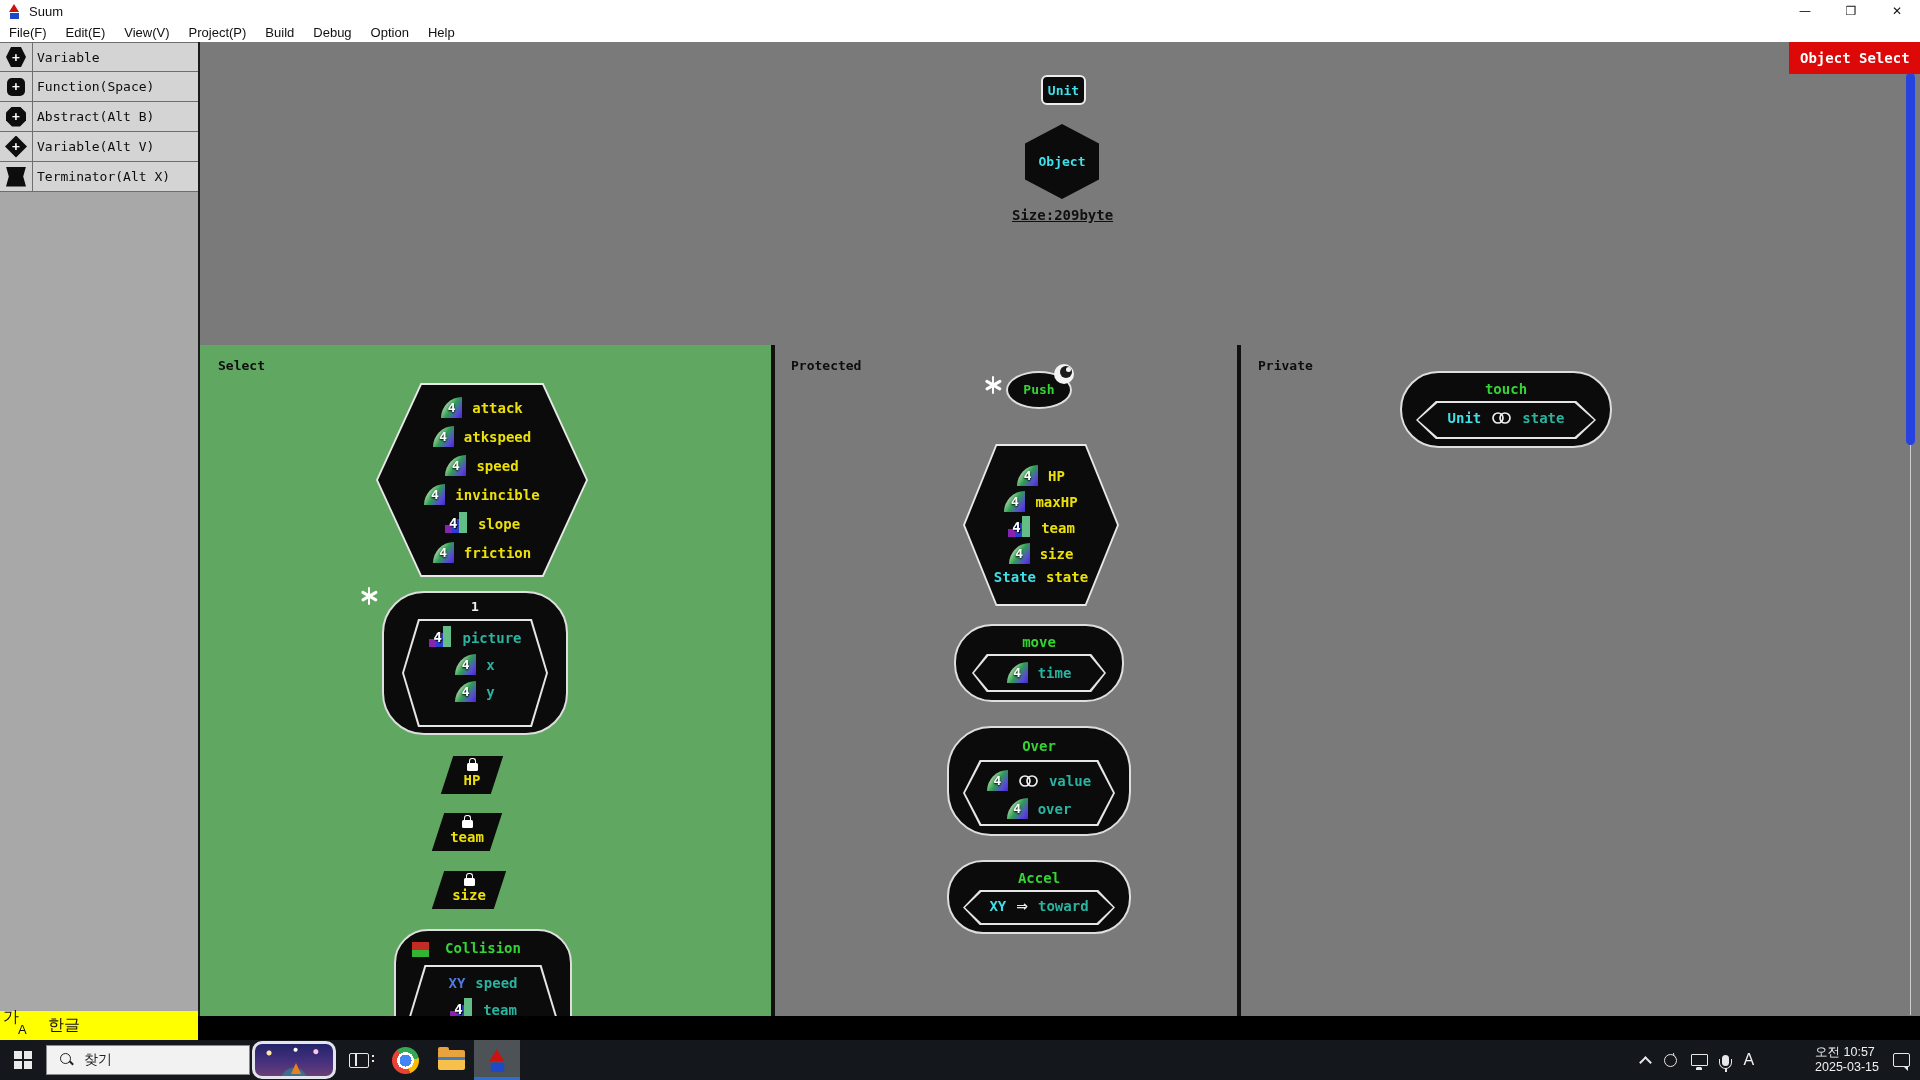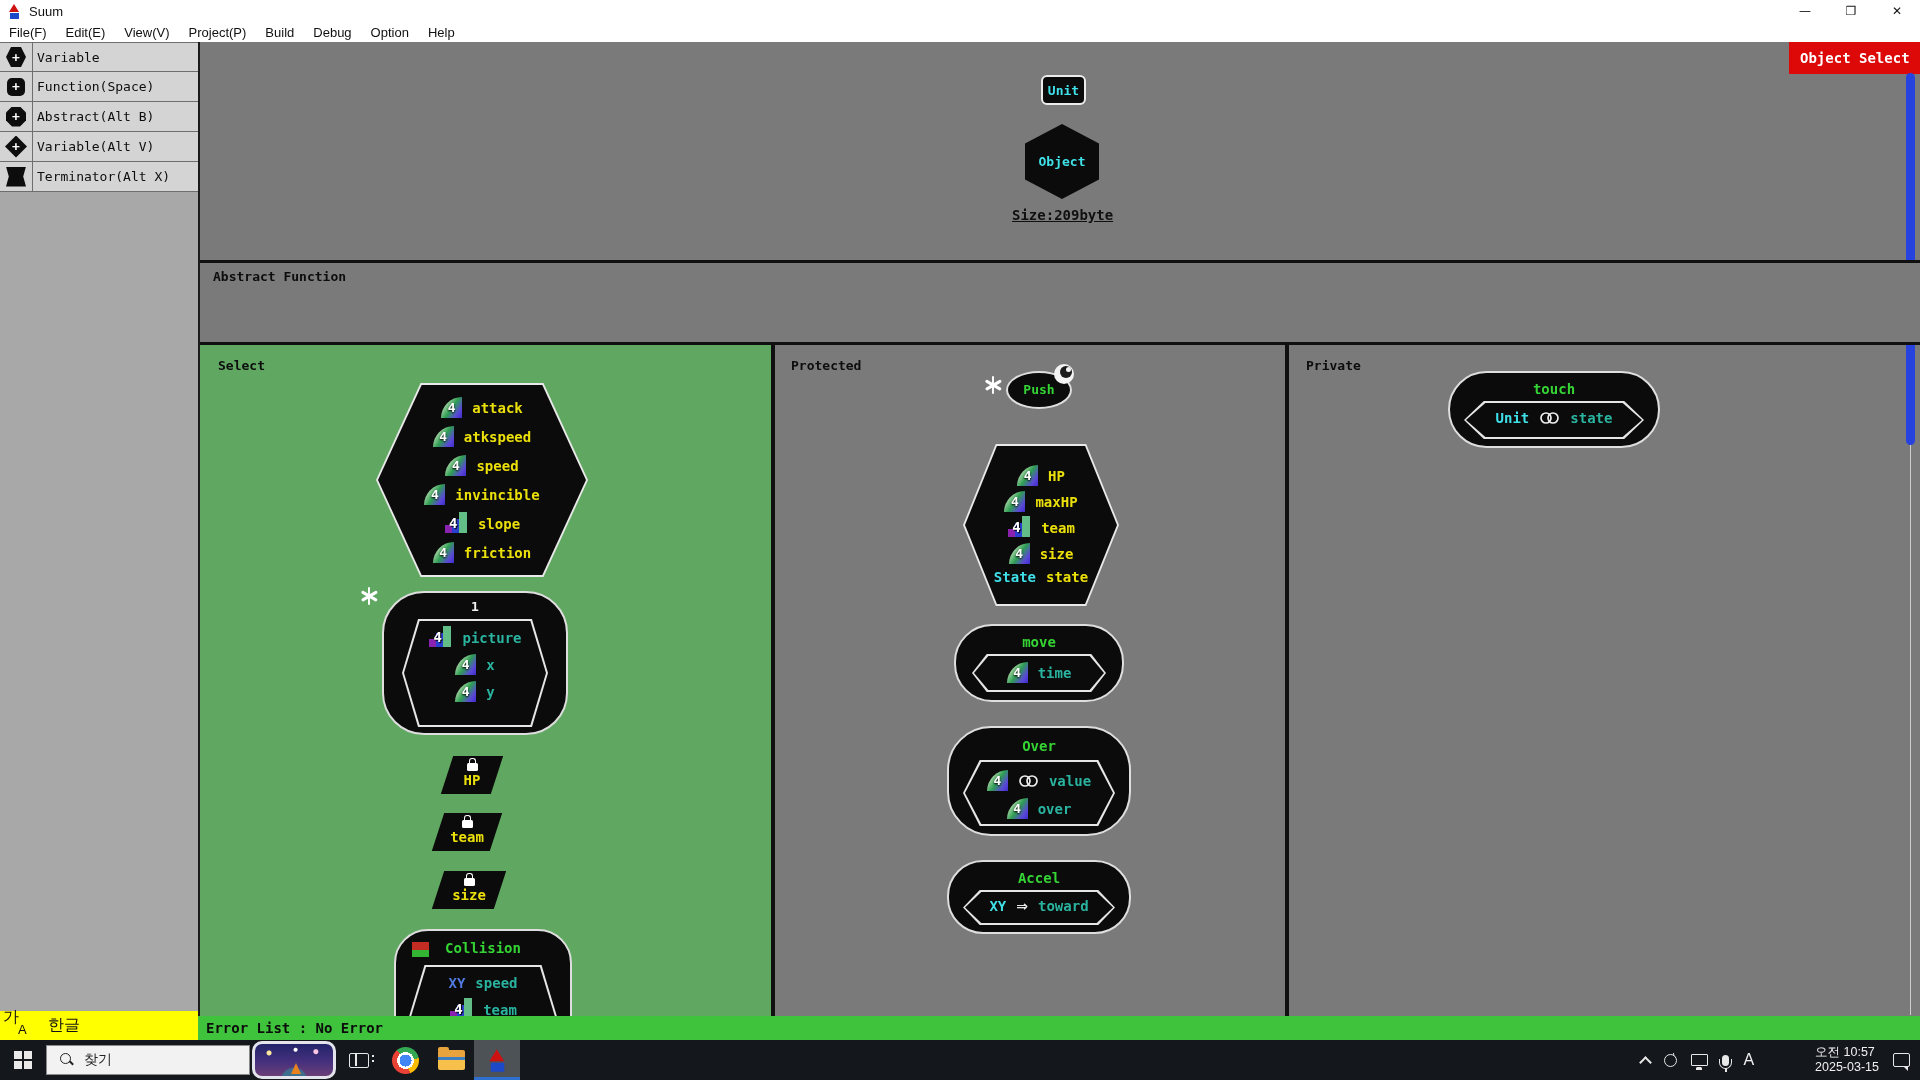--- a/index.html
+++ b/index.html
@@ -39,21 +39,21 @@
   #unit-node { position:absolute; left:841px; top:33px; width:45px; height:30px; background:#0b0b0b; border:2px solid #ececec; border-radius:6px; display:flex; align-items:center; justify-content:center; }
   #object-node { position:absolute; left:825px; top:82px; width:74px; height:75px; background:#0b0b0b; clip-path:polygon(50% 0,100% 26%,100% 74%,50% 100%,0 74%,0 26%); display:flex; align-items:center; justify-content:center; }
   #size-label { position:absolute; left:812px; top:165px; width:100px; text-align:center; font:bold 14px "DejaVu Sans Mono"; color:#101010;text-decoration:underline; }
 
   #abstract-sec { position:absolute; left:0; top:218px; width:1720px; height:85px; background:#7a7a7a; border-top:3px solid #101010; border-bottom:3px solid #101010; }
   .sec-label { position:absolute; left:13px; top:6px; font:bold 13px "DejaVu Sans Mono"; color:#0d0d0d; }
 
   #cols { position:absolute; left:0; top:303px; width:1720px; height:671px; display:flex; }
   #col-public { position:relative; width:571px; height:671px; background:#60a862; overflow:hidden; }
   .col-div { width:4px; height:671px; background:#101010; }
-  #col-protected { position:relative; width:510px; height:671px; background:#7a7a7a; overflow:hidden; }
+  #col-protected { position:relative; width:462px; height:671px; background:#7a7a7a; overflow:hidden; }
   #col-private { position:relative; width:571px; height:671px; background:#7a7a7a; overflow:hidden; }
 
   
   .hx22 { clip-path:polygon(21% 0,79% 0,100% 50%,79% 100%,21% 100%,0 50%); }
   .hx12 { clip-path:polygon(11% 0,89% 0,100% 50%,89% 100%,11% 100%,0 50%); }
   .hexnode { position:absolute; background:#e9e9e9; }
   .hexnode > .hn-in { position:absolute; inset:2px; background:#0b0b0b; display:flex; flex-direction:column; justify-content:center; align-items:center; }
   .capsule { position:absolute; background:#0b0b0b; border:2px solid #dedede; }
   .cap-title { position:absolute; left:0; width:100%; text-align:center; font:bold 14px "DejaVu Sans Mono"; color:#35d435; }
   .hexline { position:absolute; background:#e6e6e6; }
@@ -208,23 +208,20 @@
     <div id="vtrack"></div>
 
     <div id="unit-node">
       <span class="nodetext-cyan">Unit</span>
     </div>
     <div id="object-node">
       <span class="nodetext-cyan">Object</span>
     </div>
     <div id="size-label">Size:209byte</div>
 
-    <div id="abstract-sec">
-      <span class="sec-label">Abstract Function</span>
-    </div>
 
     <div id="cols">
 
       <div id="col-public">
         <span class="sec-label" style="left:18px; top:13px;">Select</span>
 
         <div class="hexnode hx22" style="left:176px; top:38px; width:212px; height:194px;">
           <div class="hn-in hx22" style="gap:8px;">
             <div class="mrow">
                 <span class="pie">
@@ -480,23 +477,20 @@
                   <circle cx="14" cy="7" r="5" fill="none" stroke="#eee" stroke-width="1.7"></circle>
                 </svg>
                 <span class="lbl-t">state</span>
               </div>
           </div>
         </div>
       </div>
     </div>
   </div>
 
-  <div id="errorbar">
-    <span>Error List : No Error</span>
-  </div>
 
   <div id="imebox">
     <span id="ime-ga">가</span>
     <span id="ime-a">A</span>
     <span id="ime-hangul">한글</span>
   </div>
 
   <div id="taskbar">
     <div class="tb-tile">
         <span class="winlogo">

